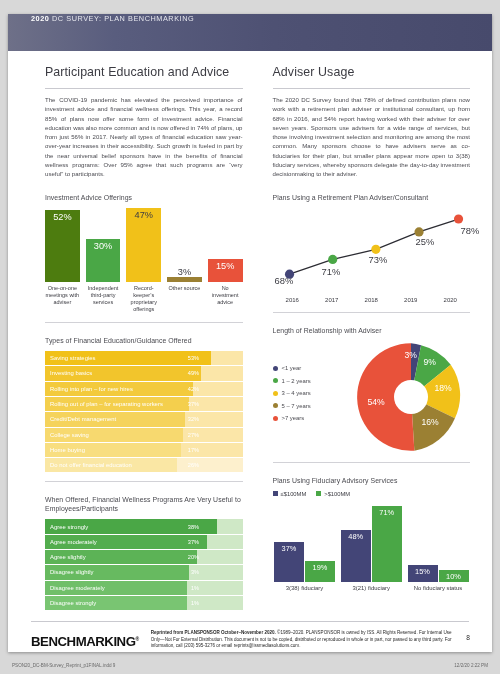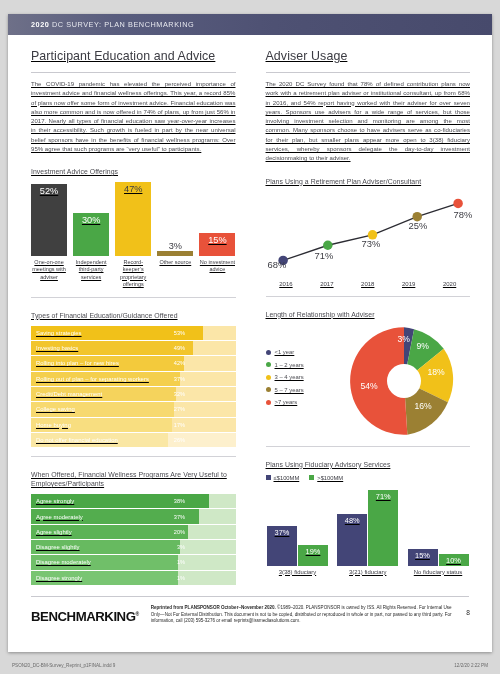--- a/index.html
+++ b/index.html
@@ -9,34 +9,33 @@
     -webkit-font-smoothing:antialiased;
   }
   .page {
     position:absolute; left:8px; top:14px;
     width:484px; height:638px; background:#ffffff;
     box-shadow:0 1px 3px rgba(0,0,0,.35);
     overflow:hidden;
   }
   
   .band {
-    height:21px; width:100%;
+    height:37px; width:100%;
     background:linear-gradient(90deg,#6e7088 0%,#595d7e 22%,#4e5173 55%,#474a6c 100%);
-    display:flex; align-items:center;
+    display:flex; align-items:flex-start;
   }
   .band-title {
     margin-left:23px; color:#e6e7ee;
     font-size:7.3px; letter-spacing:.55px;
   }
   .band-title b { color:#ffffff; font-weight:700; }
   
   .cols {
     display:flex; gap:30px;
-    padding:14px 22px 0 23px;
-    text-decoration:underline;
+    padding:14px 22px 0 37px;
   }
   .col { width:215px; }
   h2.sec {
     font-size:12.4px; font-weight:400; color:#3b3b42;
     letter-spacing:.1px; margin-bottom:9px;
   }
   .rule { height:1px; background:#c9c9cf; margin-bottom:7px; }
   p.body {
     font-size:6.05px; line-height:9.3px; color:#4a4a50;
     text-align:justify; letter-spacing:.02px;
@@ -151,21 +150,21 @@
 
     <div class="col">
       <h2 class="sec">Participant Education and Advice</h2>
       <div class="rule"></div>
       <p class="body">The COVID-19 pandemic has elevated the perceived importance of investment advice and financial wellness offerings. This year, a record 85% of plans now offer some form of investment advice. Financial education was also more common and is now offered in 74% of plans, up from just 56% in 2017. Nearly all types of financial education saw year-over-year increases in their accessibility. Such growth is fueled in part by the near universal belief sponsors have in the benefits of financial wellness programs: Over 95% agree that such programs are “very useful” to participants.</p>
 
       <div class="chart-block">
         <div class="chart-title">Investment Advice Offerings</div>
         <div class="colchart">
           <div class="colwrap">
-            <div class="colbar" style="height:72px;background:#404040">
+            <div class="colbar" style="height:72px;background:#4d7c0f">
               <span>52%</span>
             </div>
           </div>
           <div class="colwrap">
             <div class="colbar" style="height:43px;background:#4aa746">
               <span>30%</span>
             </div>
           </div>
           <div class="colwrap">
             <div class="colbar" style="height:75px;background:#f1c119">

